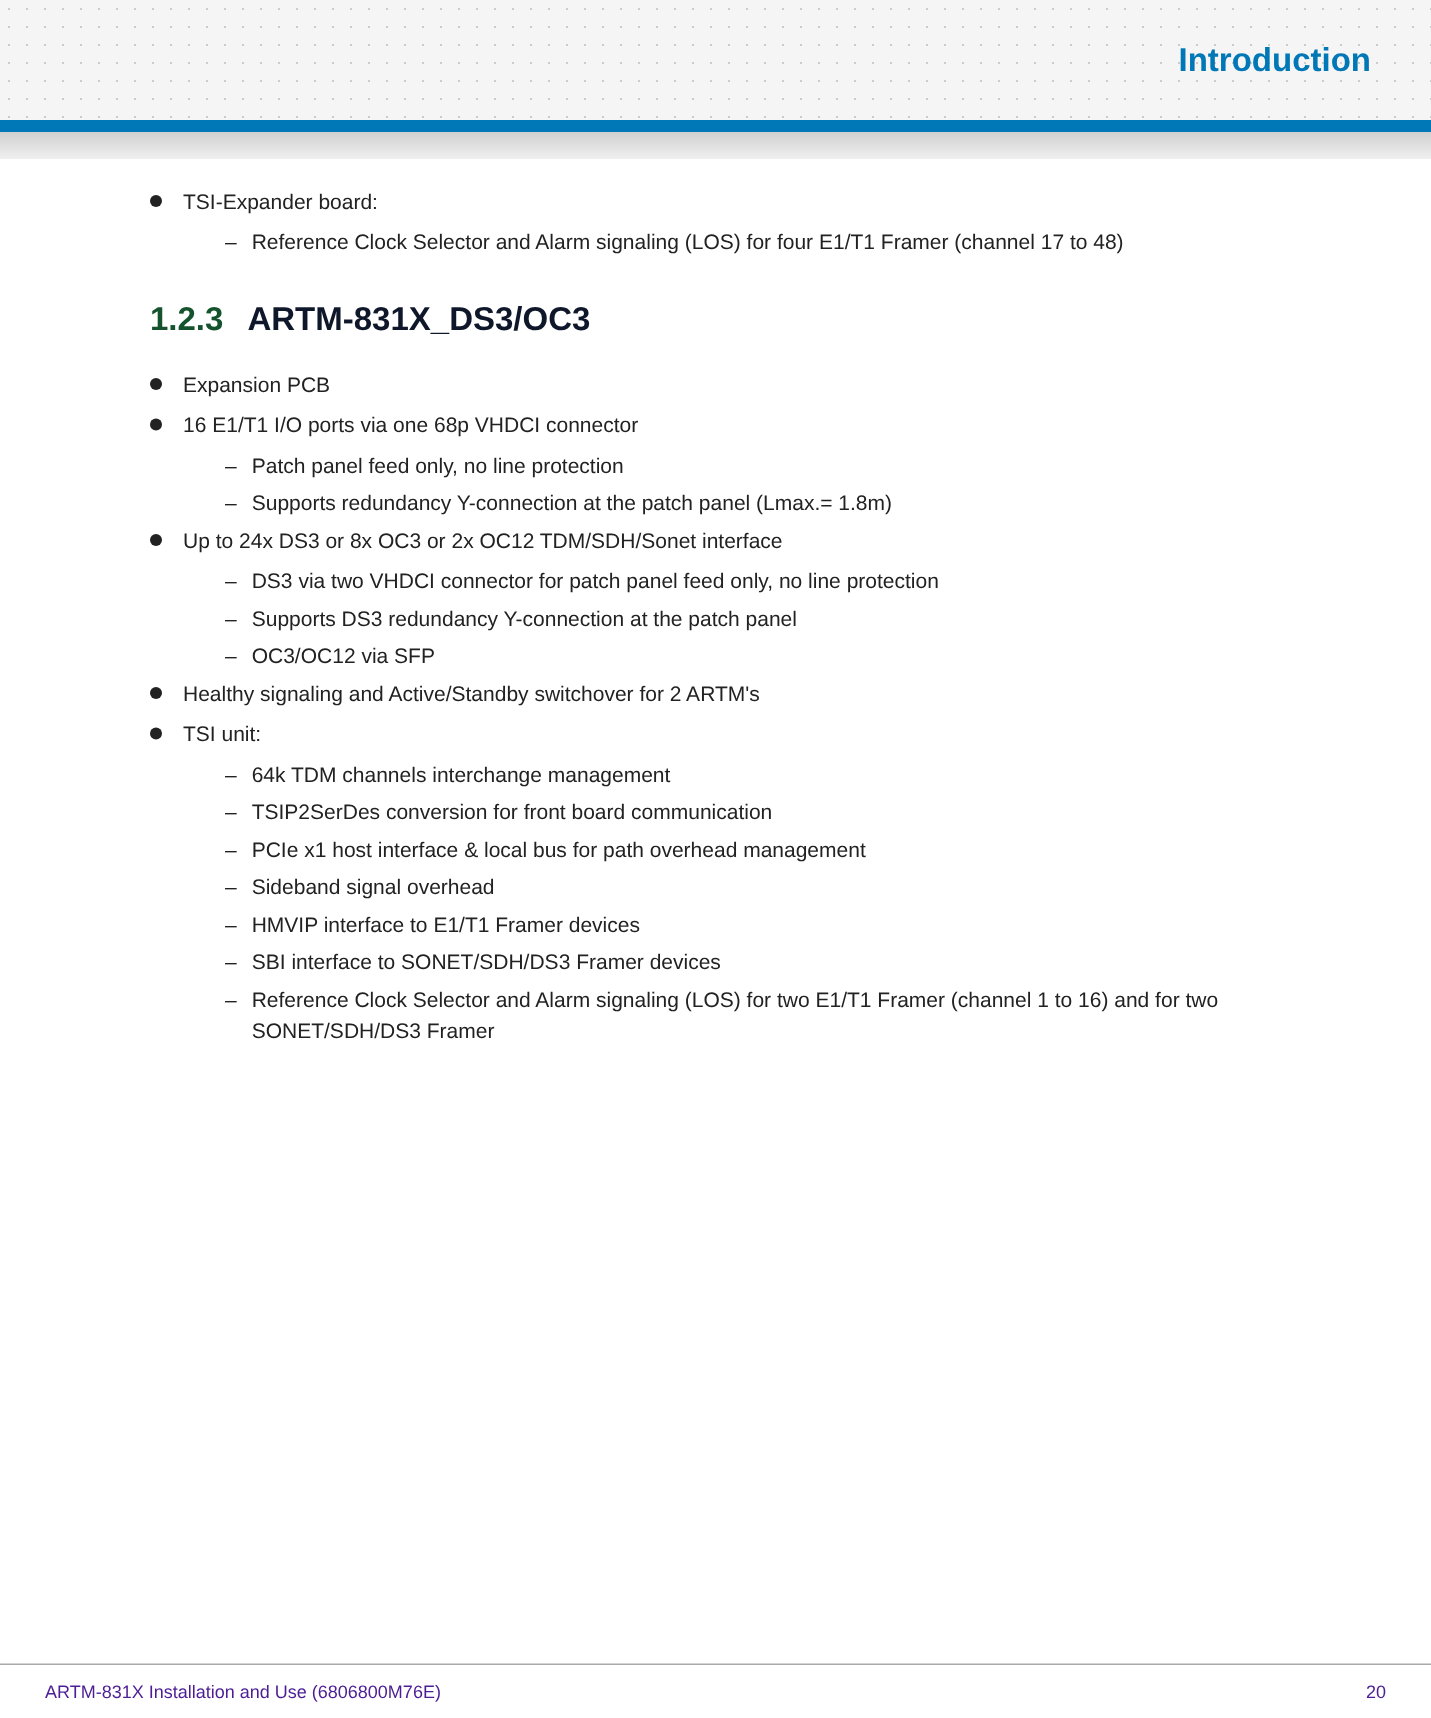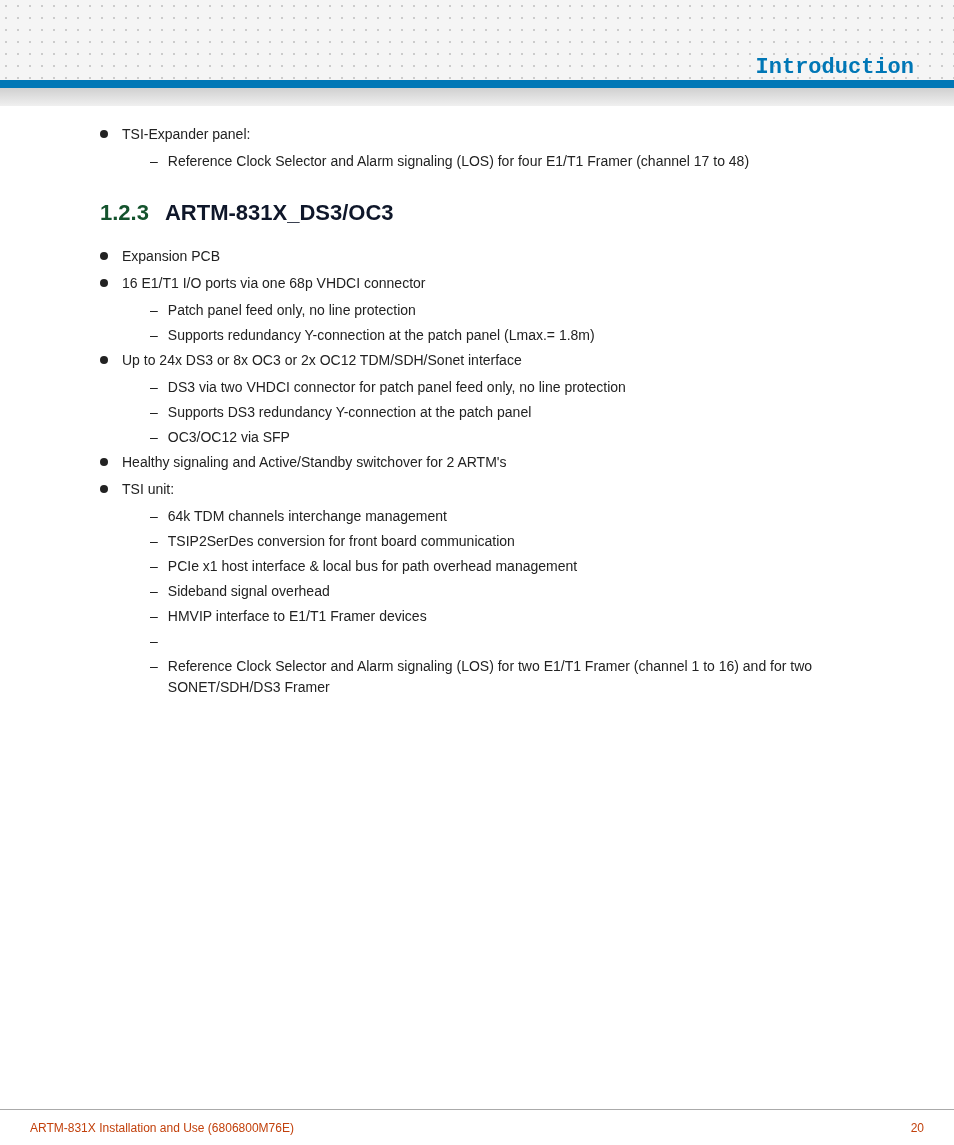--- a/index.html
+++ b/index.html
@@ -29,23 +29,22 @@
       background-image: radial-gradient(circle, #ccc 1px, transparent 1px);
       background-size: 12px 12px;
     }
 
     .header-title-area {
       position: absolute;
       right: 30px;
       top: 0;
       bottom: 0;
       display: flex;
-      align-items: flex-end;
+      align-items: center;
       padding-right: 10px;
-      font-family: Liberation Mono, monospace;
     }
 
     .header-title {
       font-size: 22px;
       font-weight: bold;
       color: #0077b6;
       z-index: 2;
       position: relative;
     }
 
@@ -132,21 +131,21 @@
       bottom: 0;
       left: 0;
       right: 0;
       height: 36px;
       border-top: 1px solid #aaa;
       display: flex;
       align-items: center;
       justify-content: space-between;
       padding: 0 30px;
       font-size: 12px;
-      color: #c2410c;
+      color: #4c1d95;
     }
 
     .bullet-text {
       flex: 1;
     }
   </style>
 </head>
 <body>
 
 <div class="header-area">
@@ -158,21 +157,21 @@
 
 <div class="blue-bar"></div>
 
 <div class="gray-bar"></div>
 
 <div class="content">
 
   <div class="intro-bullets">
     <div class="bullet-item">
       <span class="bullet-dot"></span>
-      <span class="bullet-text">TSI-Expander panel:</span>
+      <span class="bullet-text">TSI-Expander board:</span>
     </div>
     <div class="sub-bullet">
       <span class="sub-dash">–</span>
       <span>Reference Clock Selector and Alarm signaling (LOS) for four E1/T1 Framer (channel 17 to 48)</span>
     </div>
   </div>
 
   <div class="section-heading">
     <span class="section-num">1.2.3</span><span class="section-title">ARTM-831X_DS3/OC3</span>
   </div>
@@ -233,20 +232,21 @@
       <div class="sub-bullet">
         <span class="sub-dash">–</span>
         <span>Sideband signal overhead</span>
       </div>
       <div class="sub-bullet">
         <span class="sub-dash">–</span>
         <span>HMVIP interface to E1/T1 Framer devices</span>
       </div>
       <div class="sub-bullet">
         <span class="sub-dash">–</span>
+        <span>SBI interface to SONET/SDH/DS3 Framer devices</span>
       </div>
       <div class="sub-bullet">
         <span class="sub-dash">–</span>
         <span>Reference Clock Selector and Alarm signaling (LOS) for two E1/T1 Framer (channel 1 to 16) and for two SONET/SDH/DS3 Framer</span>
       </div>
     </div>
 
 </div>
 
 <div class="footer">

